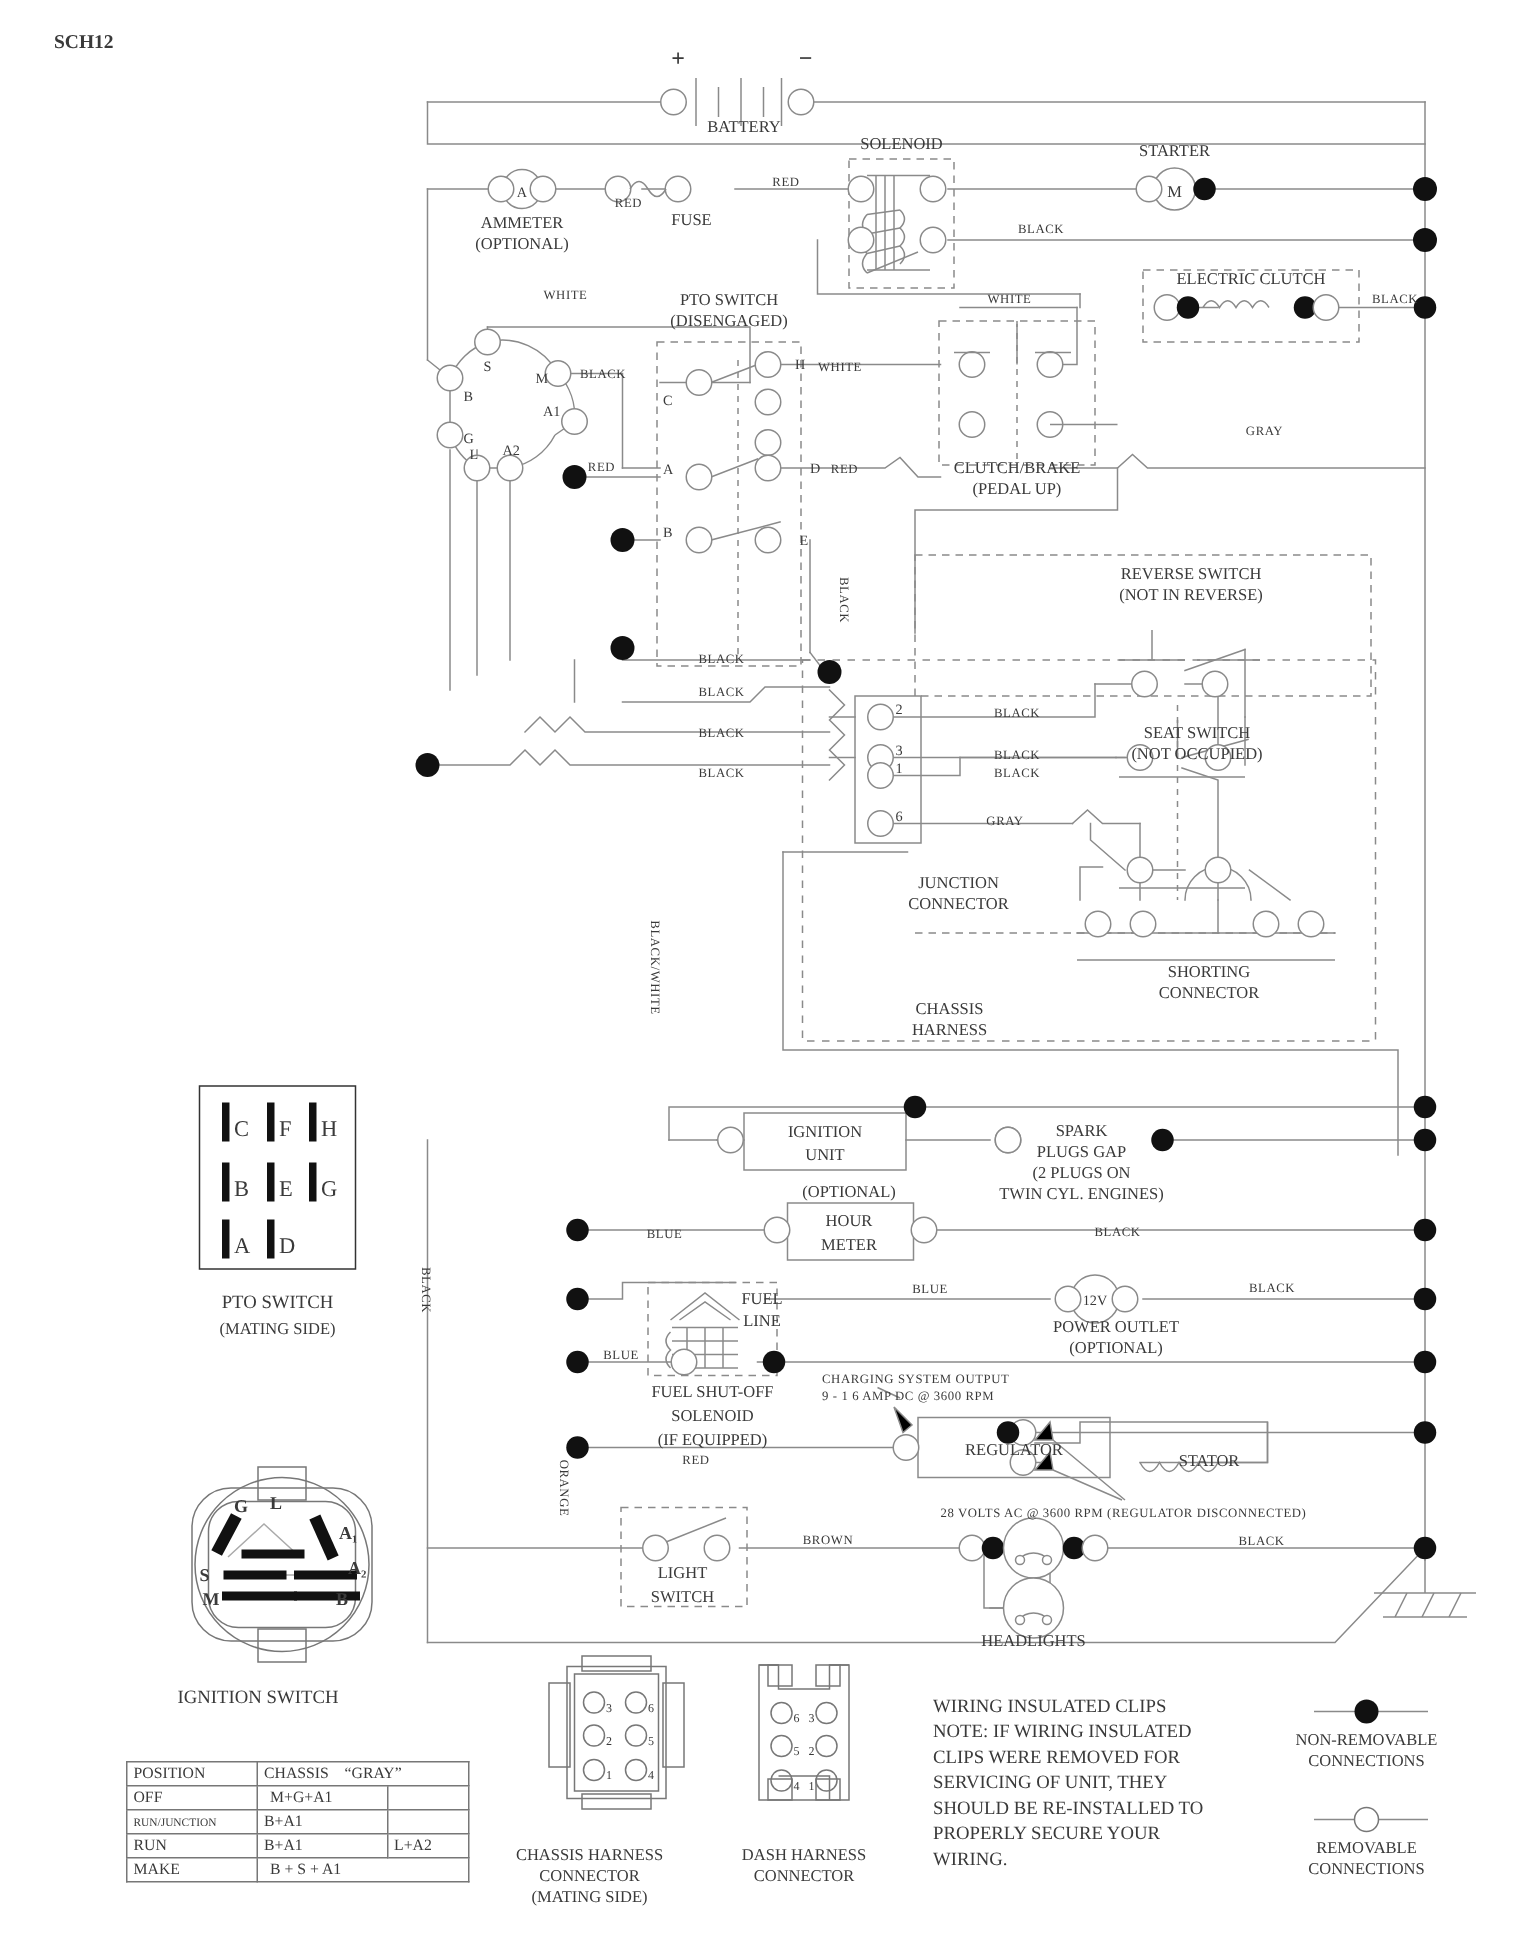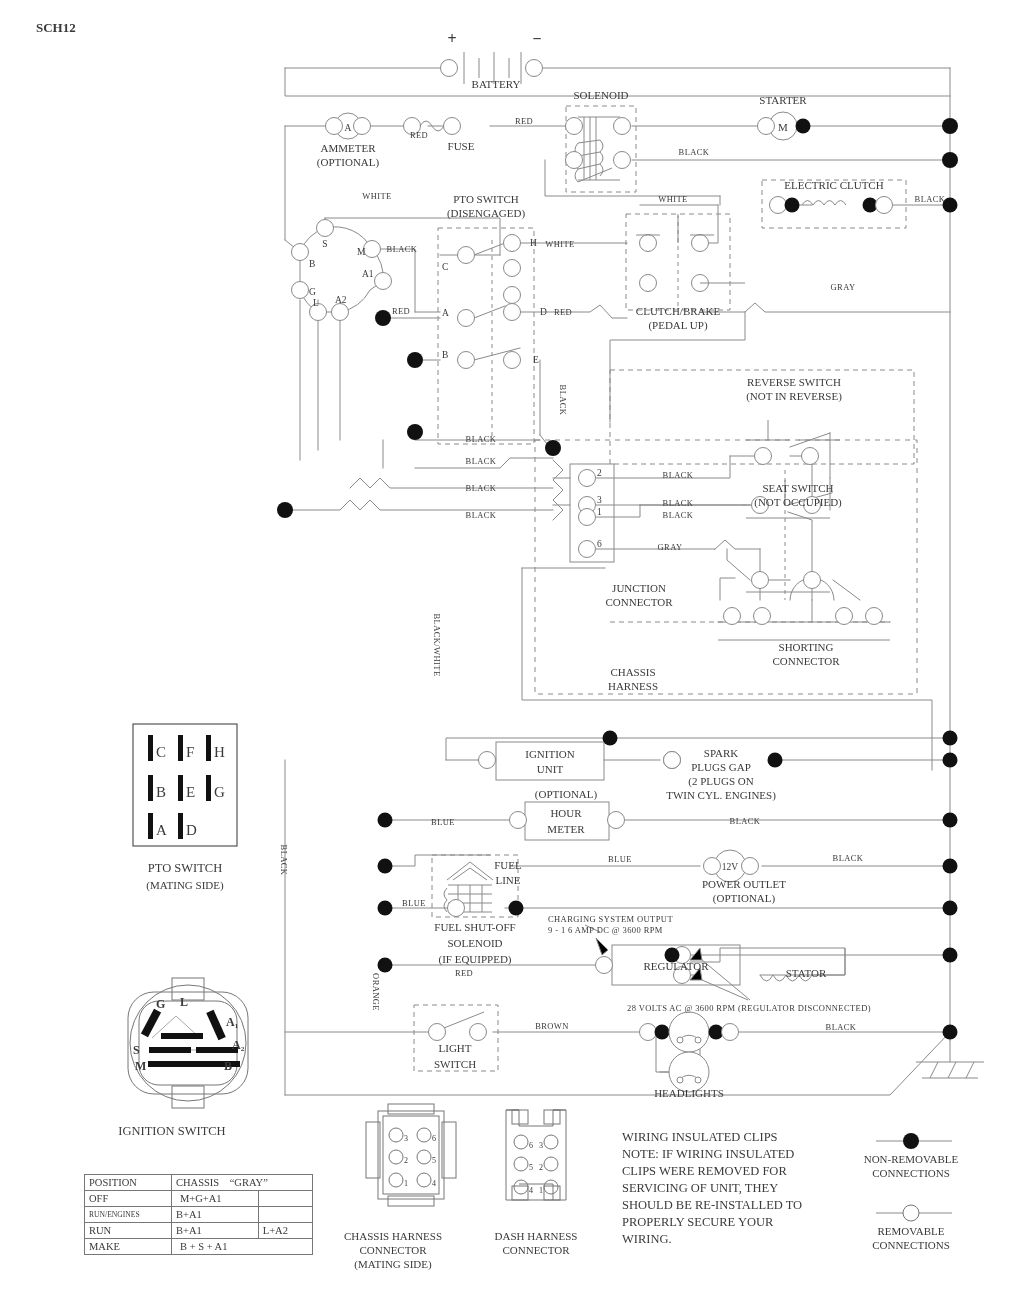--- a/index.html
+++ b/index.html
@@ -668,21 +668,21 @@
         &nbsp;&nbsp;
         <span>“GRAY”</span>
       </td>
     </tr>
     <tr>
       <td>OFF</td>
       <td class="l">M+G+A1</td>
       <td></td>
     </tr>
     <tr>
-      <td class="tiny">RUN/ENGINES</td>
+      <td class="tiny">RUN/JUNCTION</td>
       <td>B+A1</td>
       <td></td>
     </tr>
     <tr>
       <td>RUN</td>
       <td>B+A1</td>
       <td>L+A2</td>
     </tr>
     <tr>
       <td>MAKE</td>

